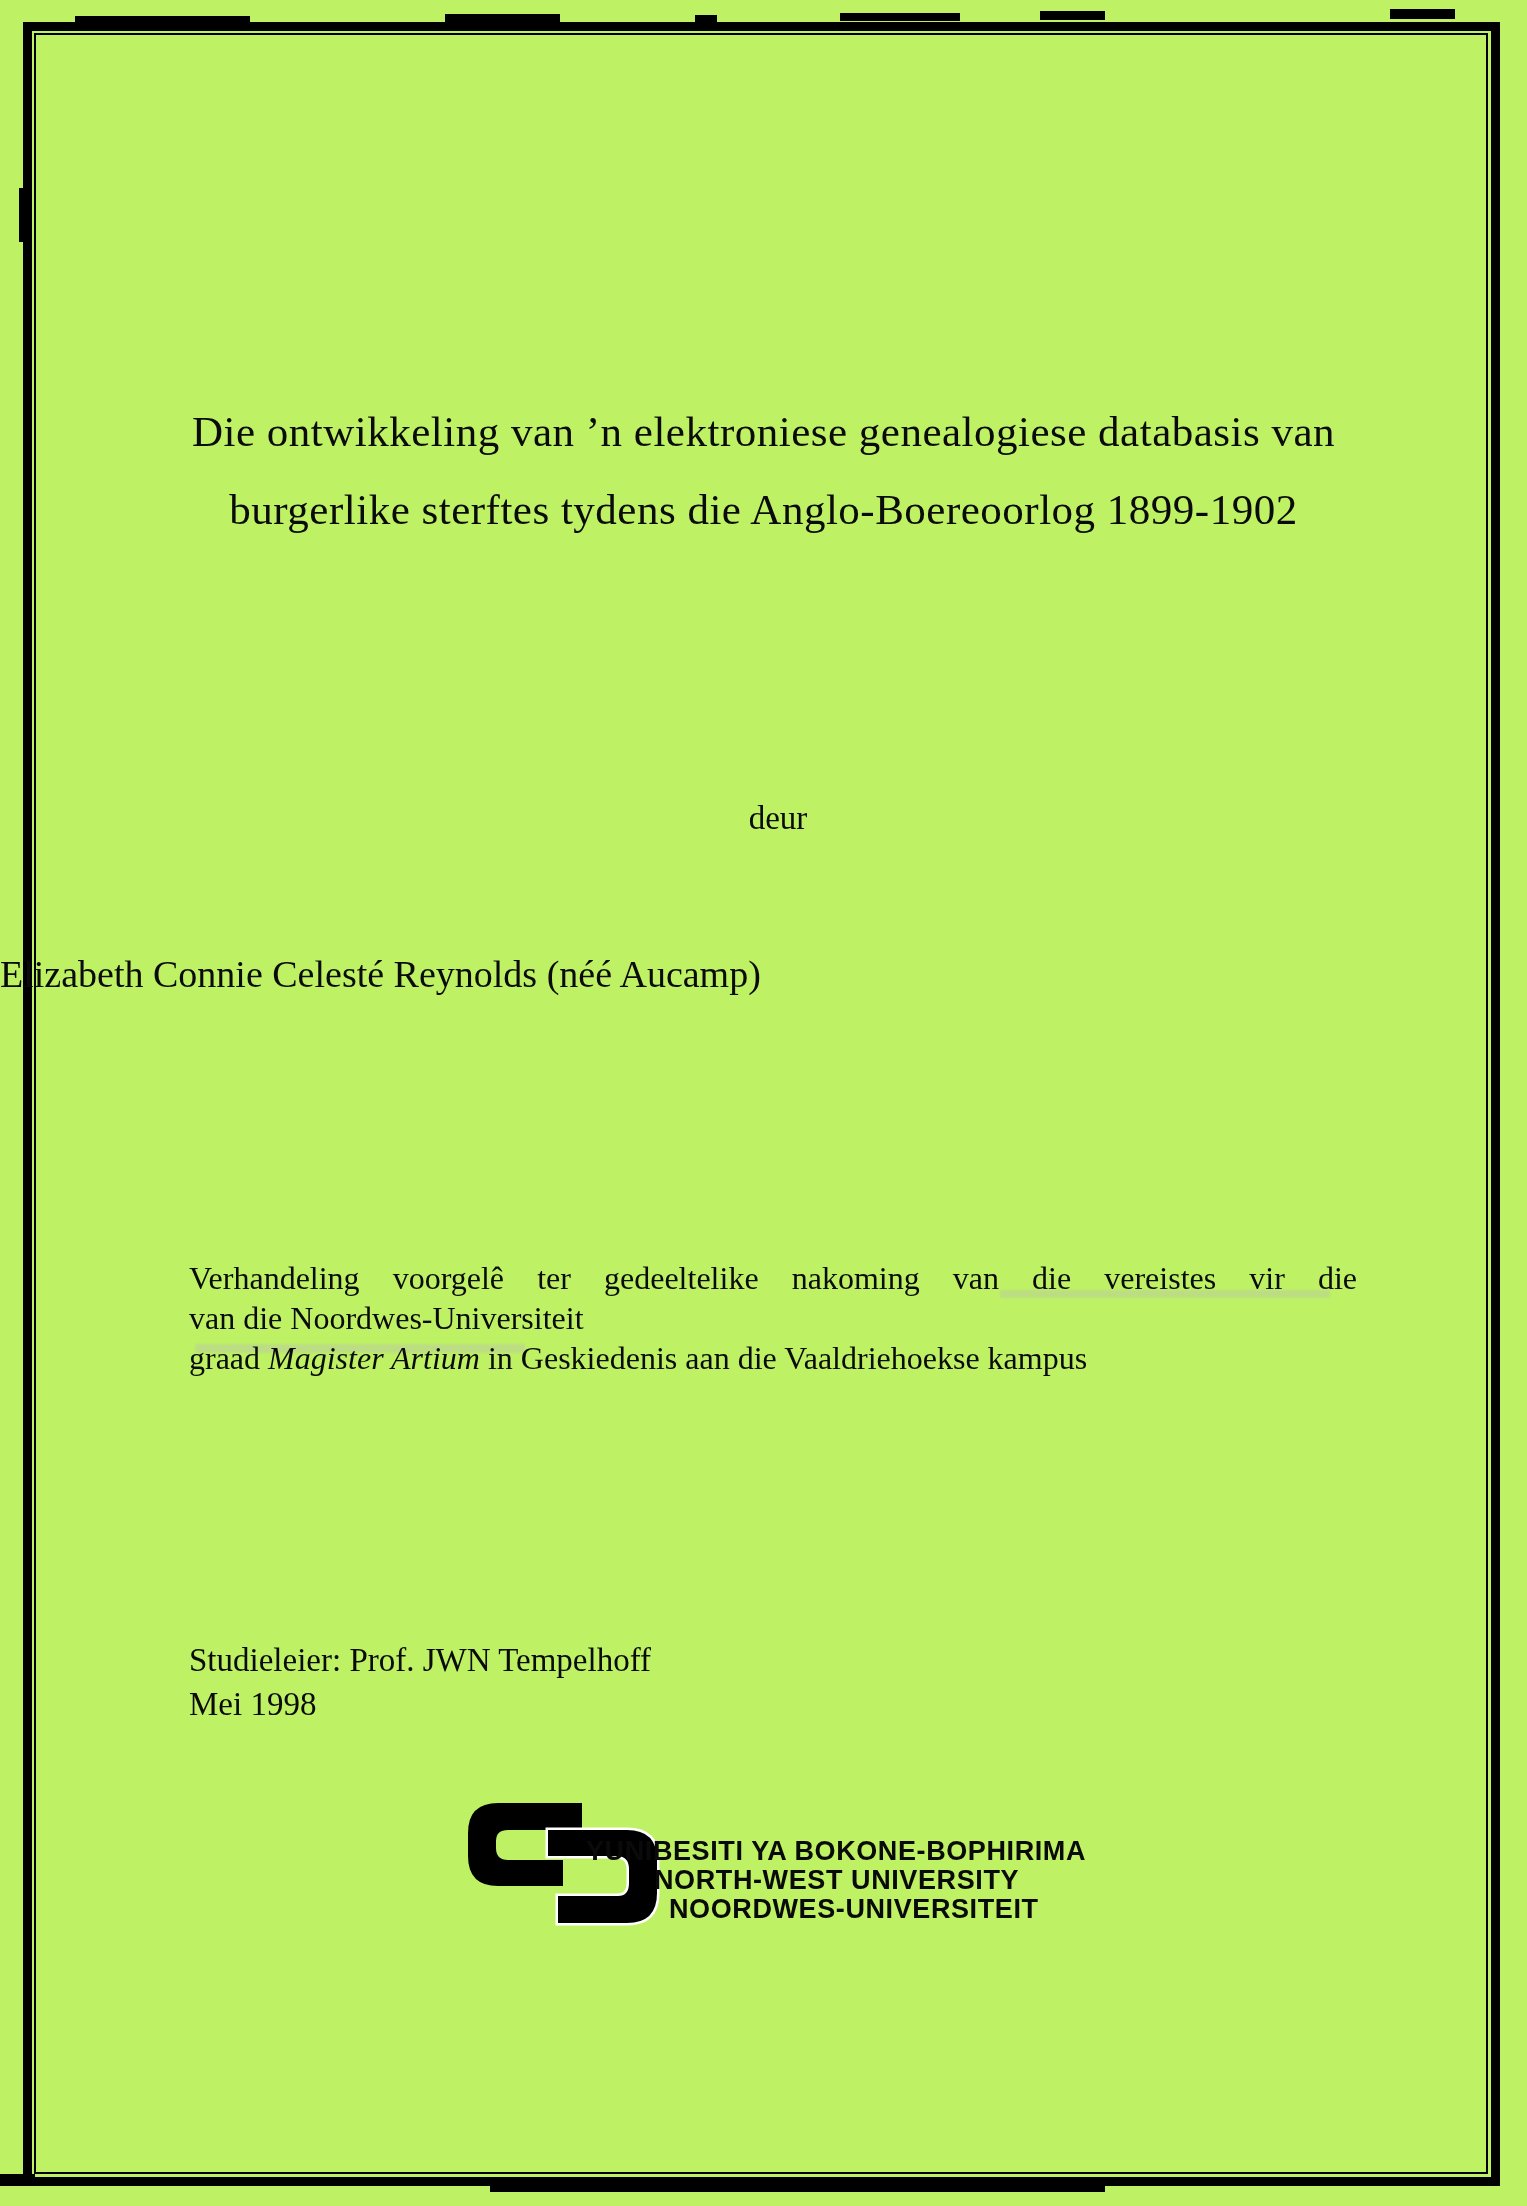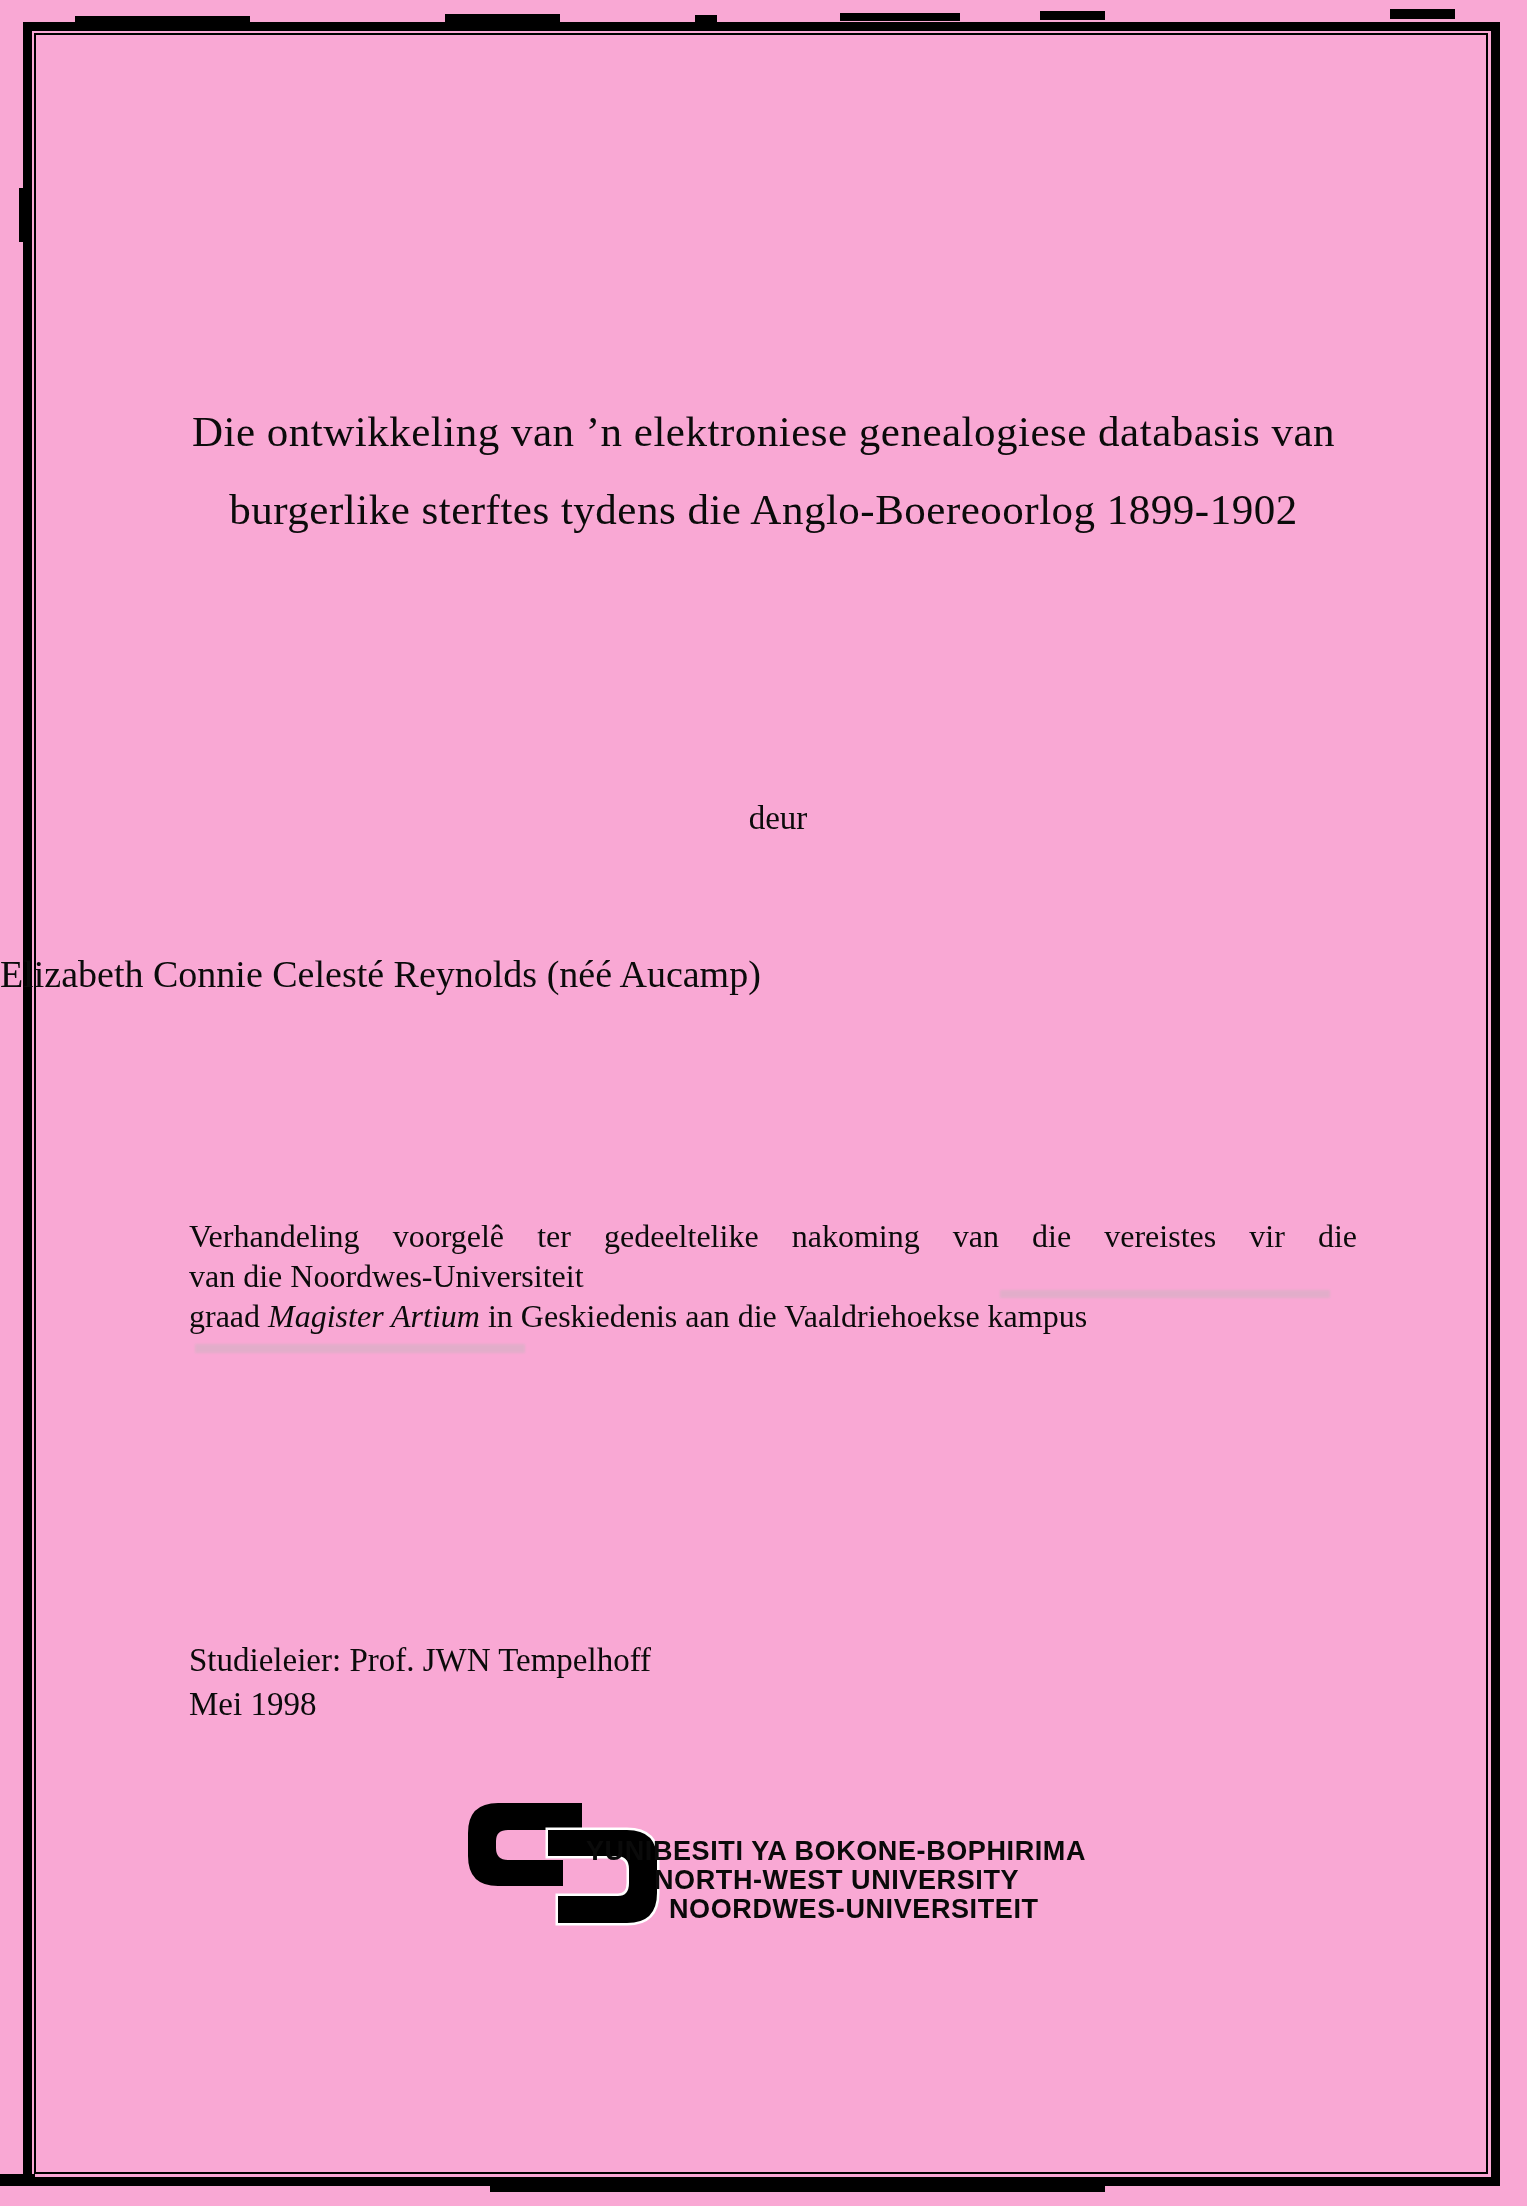--- a/index.html
+++ b/index.html
@@ -4,21 +4,21 @@
 <style>
   html, body {
     margin: 0;
     padding: 0;
     background: #ffffff;
   }
   .page {
     position: relative;
     width: 1527px;
     height: 2206px;
-    background: #f9a8d4;
+    background: #bef264;
     font-family: "Liberation Serif", "DejaVu Serif", serif;
     color: #0b0b0b;
     overflow: hidden;
   }
   
   .frame-outer {
     position: absolute;
     left: 23px; top: 22px; right: 27px; bottom: 20px;
     border: 9px solid #000;
   }
@@ -61,20 +61,21 @@
   .statement {
     position: absolute;
     left: 189px; top: 1216px;
     width: 1168px;
     font-size: 32px;
     line-height: 40px;
   }
   .statement .justified {
     text-align: justify;
     text-align-last: justify;
+    margin-top: 42px;
   }
   .italic { font-style: italic; }
 
   .supervisor-block {
     position: absolute;
     left: 189px; top: 1638px;
     font-size: 33px;
     line-height: 44px;
   }
 

